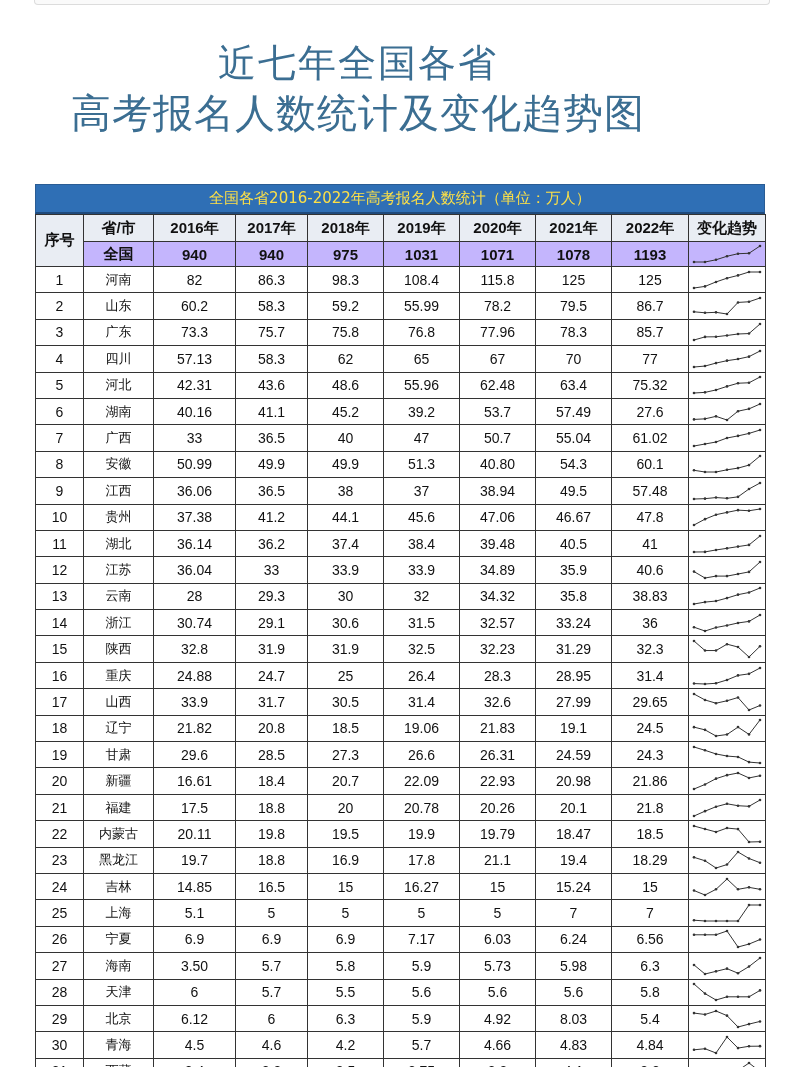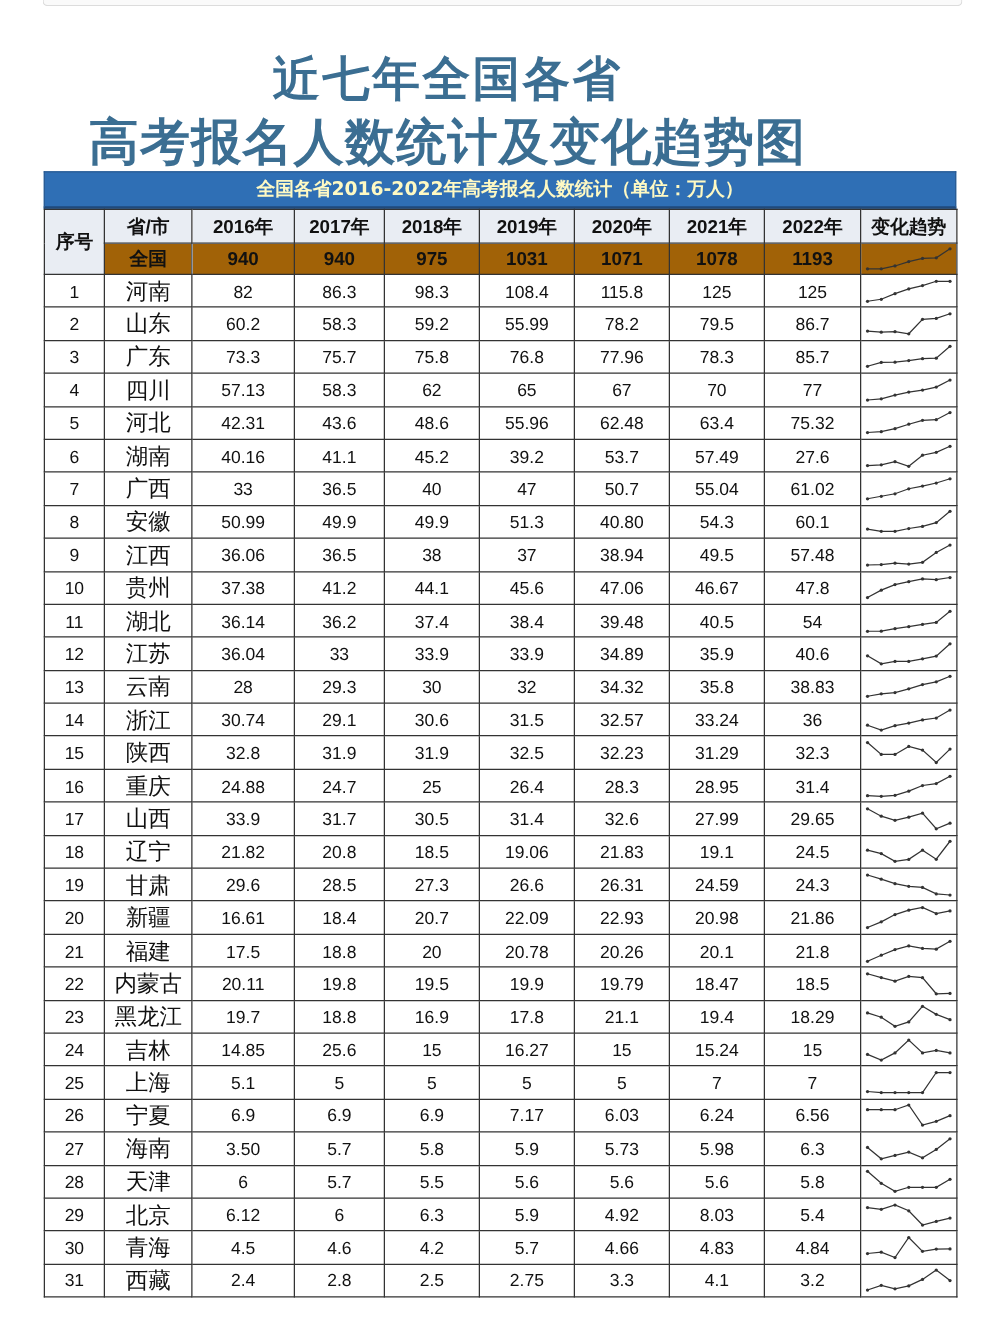--- a/index.html
+++ b/index.html
@@ -1,35 +1,35 @@
 <!DOCTYPE html>
 <html><head>
 <meta charset="utf-8">
 <style>
   html, body { margin: 0; padding: 0; background: #ffffff; }
   body { width: 800px; height: 1067px; position: relative; overflow: hidden;
          font-family: "DejaVu Sans", "Liberation Sans", sans-serif; color: #111; }
   .topbar { position: absolute; left: 34px; top: 0; width: 734px; height: 4px;
             border: 1px solid #dcdcdc; border-top: none; border-radius: 0 0 4px 4px; background: #fafafa; }
   .title { position: absolute; left: 0; width: 716px; text-align: center;
-           color: #3b6e92; font-weight: bold; letter-spacing: 2px; }
+           color: #3b6e92; font-weight: normal; letter-spacing: 2px; }
   .title.l1 { top: 38px; font-size: 38px; }
   .title.l2 { top: 86px; font-size: 40px; letter-spacing: 1px; }
   .tbl-wrap { position: absolute; left: 35px; top: 137px; width: 730px; }
-  .banner { height: 27px; background: #2f6fb5; color: #fef9c3; font-size: 15px; font-weight: bold;
-            text-align: center; line-height: 27px; border: 1px solid #2a5c94; border-bottom: 2px solid #1f4a7c; }
+  .banner { height: 27px; background: #2f6fb5; color: #fde047; font-size: 15px; font-weight: normal;
+            text-align: center; line-height: 27px; border: 1px solid #2a5c94; border-bottom: 2px solid #1f4a7c; margin-top: 47px; }
   table { border-collapse: collapse; width: 730px; table-layout: fixed; }
   td, th { border: 1px solid #333; text-align: center; padding: 0; font-size: 14px;
            font-family: "Liberation Sans", "DejaVu Sans", sans-serif; overflow: hidden; white-space: nowrap; }
   thead th { background: #e9edf3; font-weight: bold; font-size: 15px; height: 26px; }
-  tr.nation td { background: #a16207; font-weight: bold; font-size: 15px; height: 24px; }
+  tr.nation td { background: #c4b5fd; font-weight: bold; font-size: 15px; height: 24px; }
   tbody td { height: 25.4px; }
   td.spark { padding: 0 2px; }
   td.spark svg { display: block; width: 72px; height: 22px; margin: 0 auto; }
-  .name { font-family: Liberation Mono, monospace; font-size: 18px; }
+  .name { font-family: Liberation Mono, monospace; font-size: 13px; }
 </style>
 </head>
 <body>
 
 <div class="topbar"></div>
 <div class="title l1">近七年全国各省</div>
 <div class="title l2">高考报名人数统计及变化趋势图</div>
 
 <div class="tbl-wrap">
   <div class="banner">全国各省2016-2022年高考报名人数统计（单位：万人）</div>
@@ -315,21 +315,21 @@
         </tr>
         <tr>
           <td>11</td>
           <td class="name">湖北</td>
           <td>36.14</td>
           <td>36.2</td>
           <td>37.4</td>
           <td>38.4</td>
           <td>39.48</td>
           <td>40.5</td>
-          <td>54</td>
+          <td>41</td>
           <td class="spark">
             <svg viewBox="0 0 72 22">
               <polyline points="3,19 14,18.902636916835696 25,16.955375253549697 36,15.332657200811362 47,13.580121703853962 58,11.924949290060852 69,3" fill="none" stroke="#333333" stroke-width="1"></polyline>
               <circle cx="3" cy="19" r="1.3" fill="#333333"></circle>
               <circle cx="14" cy="18.902636916835696" r="1.3" fill="#333333"></circle>
               <circle cx="25" cy="16.955375253549697" r="1.3" fill="#333333"></circle>
               <circle cx="36" cy="15.332657200811362" r="1.3" fill="#333333"></circle>
               <circle cx="47" cy="13.580121703853962" r="1.3" fill="#333333"></circle>
               <circle cx="58" cy="11.924949290060852" r="1.3" fill="#333333"></circle>
               <circle cx="69" cy="3" r="1.3" fill="#333333"></circle>
@@ -609,21 +609,21 @@
               <circle cx="47" cy="3" r="1.3" fill="#333333"></circle>
               <circle cx="58" cy="9.476190476190483" r="1.3" fill="#333333"></circle>
               <circle cx="69" cy="13.704761904761906" r="1.3" fill="#333333"></circle>
             </svg>
           </td>
         </tr>
         <tr>
           <td>24</td>
           <td class="name">吉林</td>
           <td>14.85</td>
-          <td>25.6</td>
+          <td>16.5</td>
           <td>15</td>
           <td>16.27</td>
           <td>15</td>
           <td>15.24</td>
           <td>15</td>
           <td class="spark">
             <svg viewBox="0 0 72 22">
               <polyline points="3,14.532994923857874 14,19 25,13.314720812182744 36,3 47,13.314720812182744 58,11.365482233502537 69,13.314720812182744" fill="none" stroke="#333333" stroke-width="1"></polyline>
               <circle cx="3" cy="14.532994923857874" r="1.3" fill="#333333"></circle>
               <circle cx="14" cy="19" r="1.3" fill="#333333"></circle>

